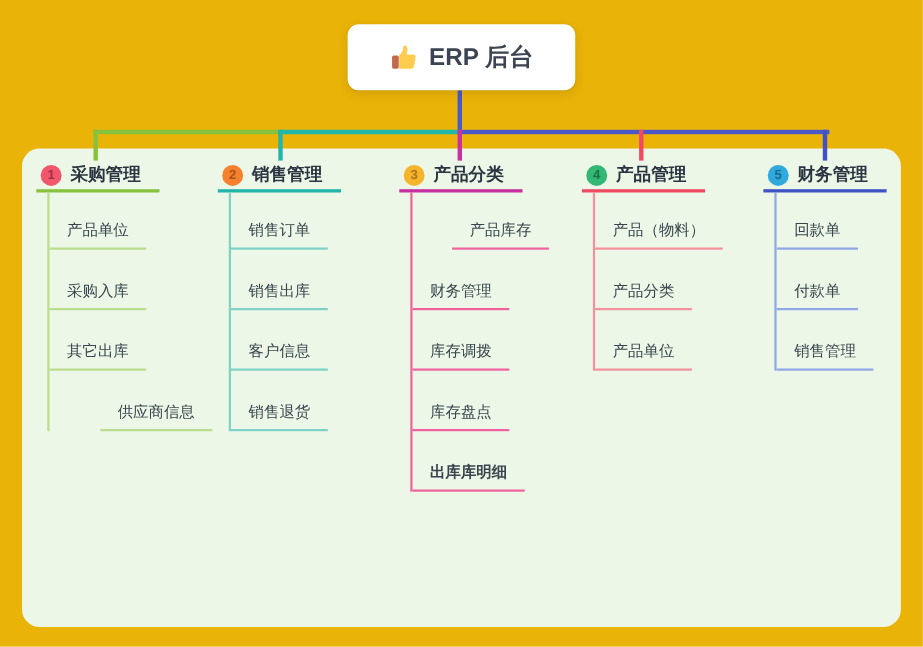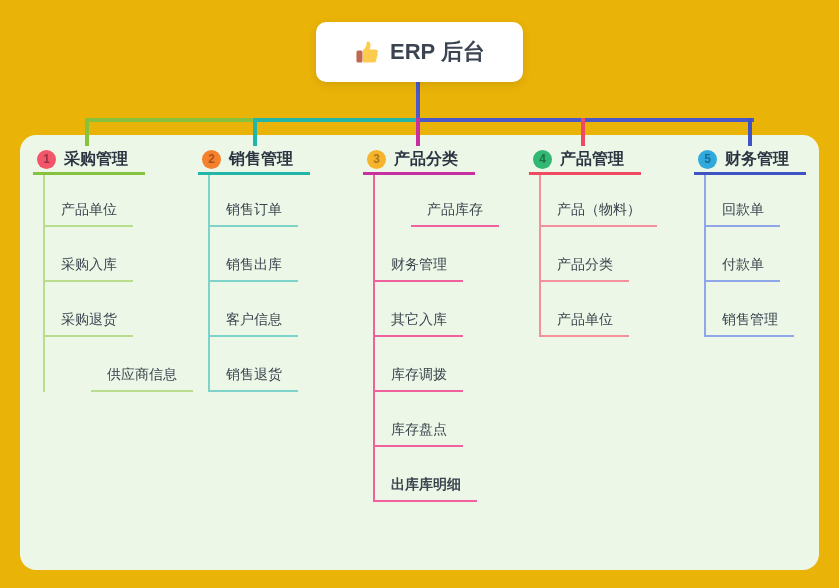--- a/index.html
+++ b/index.html
@@ -89,21 +89,21 @@
       <span class="branch-label">采购管理</span>
     </div>
     <div class="children" style="border-left-color: rgb(185, 221, 141);">
       <div class="child">
         <span class="child-label" style="border-bottom-color: rgb(185, 221, 141);">产品单位</span>
         </div>
       <div class="child">
         <span class="child-label" style="border-bottom-color: rgb(185, 221, 141);">采购入库</span>
         </div>
       <div class="child">
-        <span class="child-label" style="border-bottom-color: rgb(185, 221, 141);">采购退货</span>
+        <span class="child-label" style="border-bottom-color: rgb(185, 221, 141);">其它出库</span>
         </div>
       <div class="child">
         <span class="child-label" style="border-bottom-color: rgb(185, 221, 141); margin-left: 46px;">供应商信息</span>
         </div>
     </div>
   </div>
 
   <div class="branch branch-2">
     <div class="branch-title" style="border-bottom-color: rgb(34, 182, 168);">
       <span class="badge" style="background-color: rgb(245, 129, 46); color: rgb(168, 81, 26);">2</span>
@@ -129,23 +129,20 @@
     <div class="branch-title" style="border-bottom-color: rgb(198, 48, 159);">
       <span class="badge" style="background-color: rgb(246, 180, 44); color: rgb(168, 118, 26);">3</span>
       <span class="branch-label">产品分类</span>
     </div>
     <div class="children" style="border-left-color: rgb(240, 97, 158);">
       <div class="child">
         <span class="child-label" style="border-bottom-color: rgb(240, 97, 158); margin-left: 36px;">产品库存</span>
         </div>
       <div class="child">
         <span class="child-label" style="border-bottom-color: rgb(240, 97, 158);">财务管理</span>
-        </div>
-      <div class="child">
-        <span class="child-label" style="border-bottom-color: rgb(240, 97, 158);">其它入库</span>
         </div>
       <div class="child">
         <span class="child-label" style="border-bottom-color: rgb(240, 97, 158);">库存调拨</span>
         </div>
       <div class="child">
         <span class="child-label" style="border-bottom-color: rgb(240, 97, 158);">库存盘点</span>
         </div>
       <div class="child">
         <span class="child-label" style="border-bottom-color: rgb(240, 97, 158); font-weight: bold;">出库库明细</span>
         </div>

